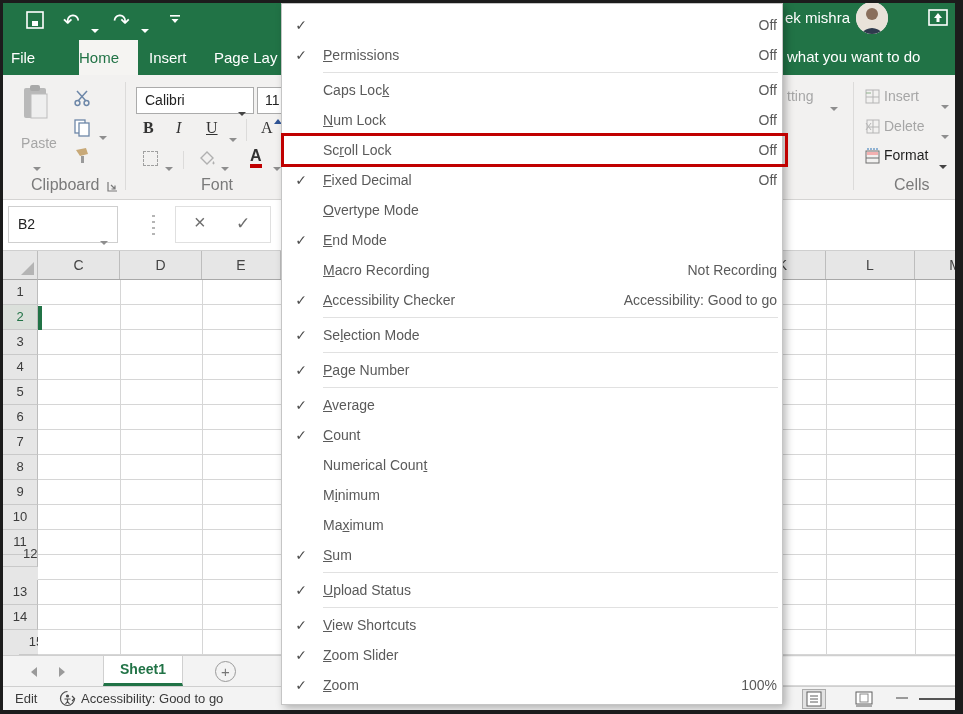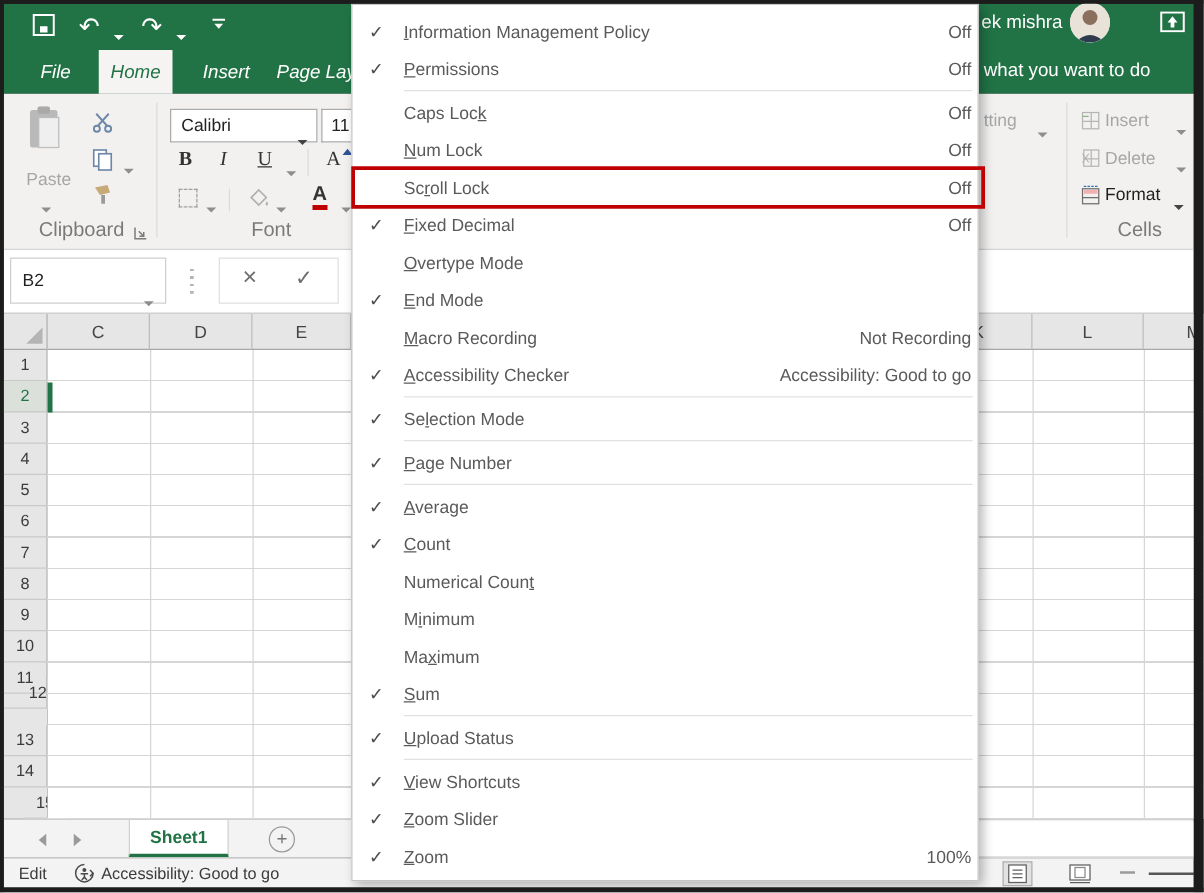--- a/index.html
+++ b/index.html
@@ -8,41 +8,41 @@
   .frame { position:relative; width:963px; height:714px; background:#1c1c1c; overflow:hidden; }
   .abs { position:absolute; }
 
   
   .fb { position:absolute; background:#1c1c1c; z-index:30; }
 
   
   .titlebar { left:3px; top:3px; width:952px; height:37px; background:#217346; z-index:1; }
   .tabrow   { left:3px; top:40px; width:952px; height:35px; background:#217346; z-index:1; }
   .qat-icon { position:absolute; top:8px; color:#fff; }
-  .tabitem { position:absolute; top:0; height:35px; line-height:35px; color:#fff; font-size:15px; text-align:center;font-style:italic; }
+  .tabitem { position:absolute; top:0; height:35px; line-height:35px; color:#fff; font-size:15px; text-align:left; }
   .tabitem.active { background:#f5f4f2; color:#217346; }
   .chev { display:inline-block; width:0; height:0; border-left:4px solid transparent; border-right:4px solid transparent; border-top:4px solid #fff; }
   .chev.gray { border-top-color:#8e8e8e; }
   .chev.dark { border-top-color:#444; }
   .username { position:absolute; left:785px; top:9px; color:#fff; font-size:15px; white-space:nowrap; z-index:1;}
   .avatar { position:absolute; left:856px; top:2px; width:32px; height:32px; border-radius:50%; background:#dfe3e6; overflow:hidden; z-index:1;}
   .searchtext { position:absolute; left:787px; top:48px; color:#fff; font-size:15px; white-space:nowrap; z-index:1;}
 
   
   .ribbon { left:3px; top:75px; width:952px; height:125px; background:#f2f1f0; border-bottom:1px solid #d5d4d3; z-index:1; }
   .grouplabel { position:absolute; bottom:5px; font-size:16px; color:#7a7a7a; }
   .vsep { position:absolute; top:7px; height:108px; width:1px; background:#dcdbda; }
   .graytxt { color:#a6a6a6; }
   .ribbonbtn-label { font-size:14px; }
   .combo { position:absolute; background:#fff; border:1px solid #ababab; font-size:14px; color:#222; }
   .fmtletter { font-family:"Liberation Serif","DejaVu Serif",serif; font-size:16px; color:#333; }
 
   
   .formulabar { left:3px; top:200px; width:952px; height:51px; background:#fff; border-bottom:1px solid #cfcfcf; z-index:1; }
-  .namebox { position:absolute; left:5px; top:6px; width:125px; height:37px; border:1px solid #cfcfcf; background:#fff; font-size:14px; color:#222; line-height:35px; padding-left:9px; }
+  .namebox { position:absolute; left:5px; top:6px; width:110px; height:37px; border:1px solid #cfcfcf; background:#fff; font-size:14px; color:#222; line-height:35px; padding-left:9px; }
   .dotgrip { position:absolute; left:149px; top:15px; width:3px; height:20px;
              background:repeating-linear-gradient(to bottom,#b5b5b5 0 2px,transparent 2px 6px); }
   .fbbtns { position:absolute; left:172px; top:6px; width:96px; height:37px; border:1px solid #e0e0e0; }
 
   
   .colheads { position:absolute; top:251px; height:29px; background:#e6e6e6; border-bottom:1px solid #a8a8a8; z-index:0; }
   .colh { position:absolute; top:0; height:28px; line-height:28px; text-align:center; font-size:14px; color:#444; border-right:1px solid #bdbdbd; }
   .corner { left:3px; top:251px; width:35px; height:29px; background:#e6e6e6; border-right:1px solid #bdbdbd; border-bottom:1px solid #a8a8a8; z-index:0;}
   .corner-tri { position:absolute; right:3px; bottom:4px; width:0; height:0; border-left:13px solid transparent; border-bottom:13px solid #b4b4b4; }
   .rowheads { left:3px; top:280px; width:35px; height:375px; background:#e6e6e6; z-index:0;}
@@ -320,21 +320,20 @@
         </svg>
     </span>
     <span class="zoomminus"></span>
     <span class="zoomline"></span>
   </div>
 
   <div class="menu">
     <div>
         <div class="mi">
           <span class="chk">✓</span>
-          <span class="lbl"><span class="u">I</span>nformation Management Policy</span>
           <span class="val">Off</span>
         </div>
         <div class="mi">
           <span class="chk">✓</span>
           <span class="lbl"><span class="u">P</span>ermissions</span>
           <span class="val">Off</span>
         </div>
         <div class="msep"></div>
         <div class="mi">
           <span class="chk"></span>

